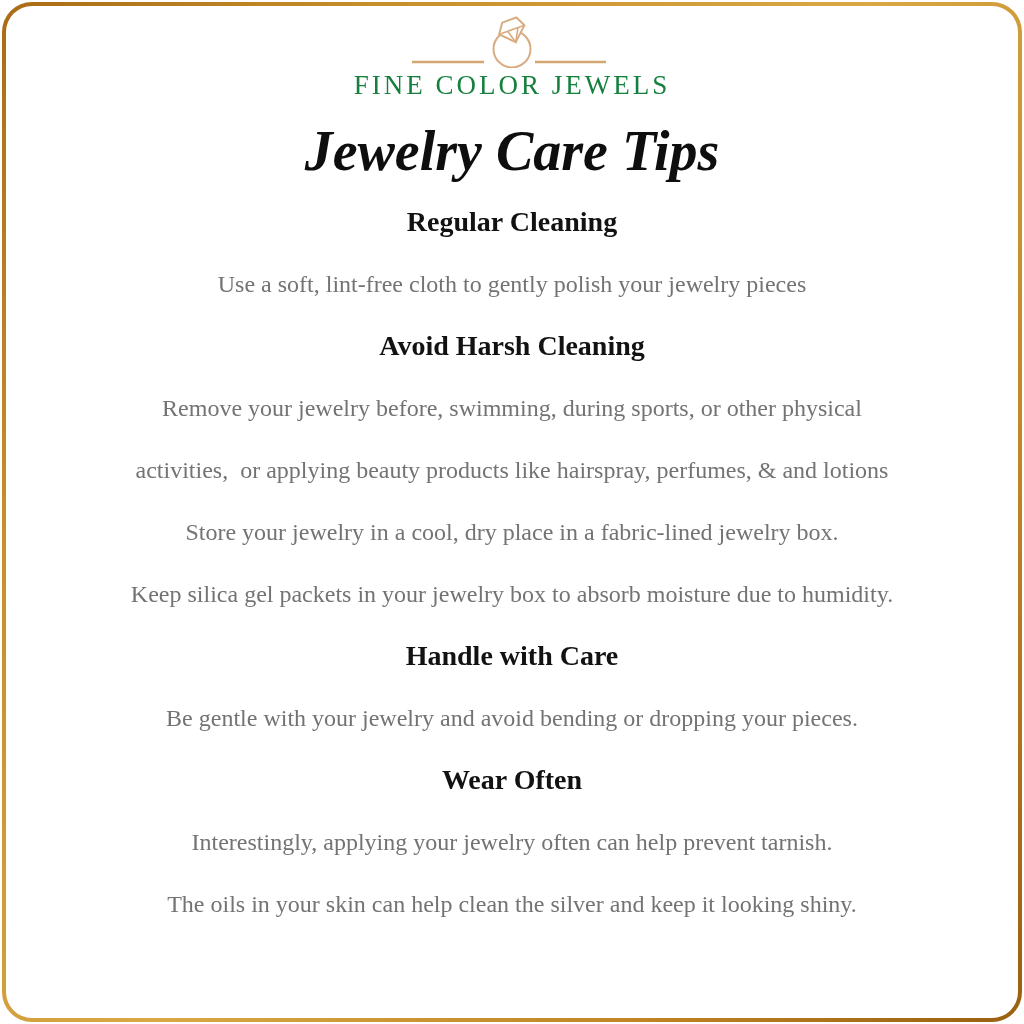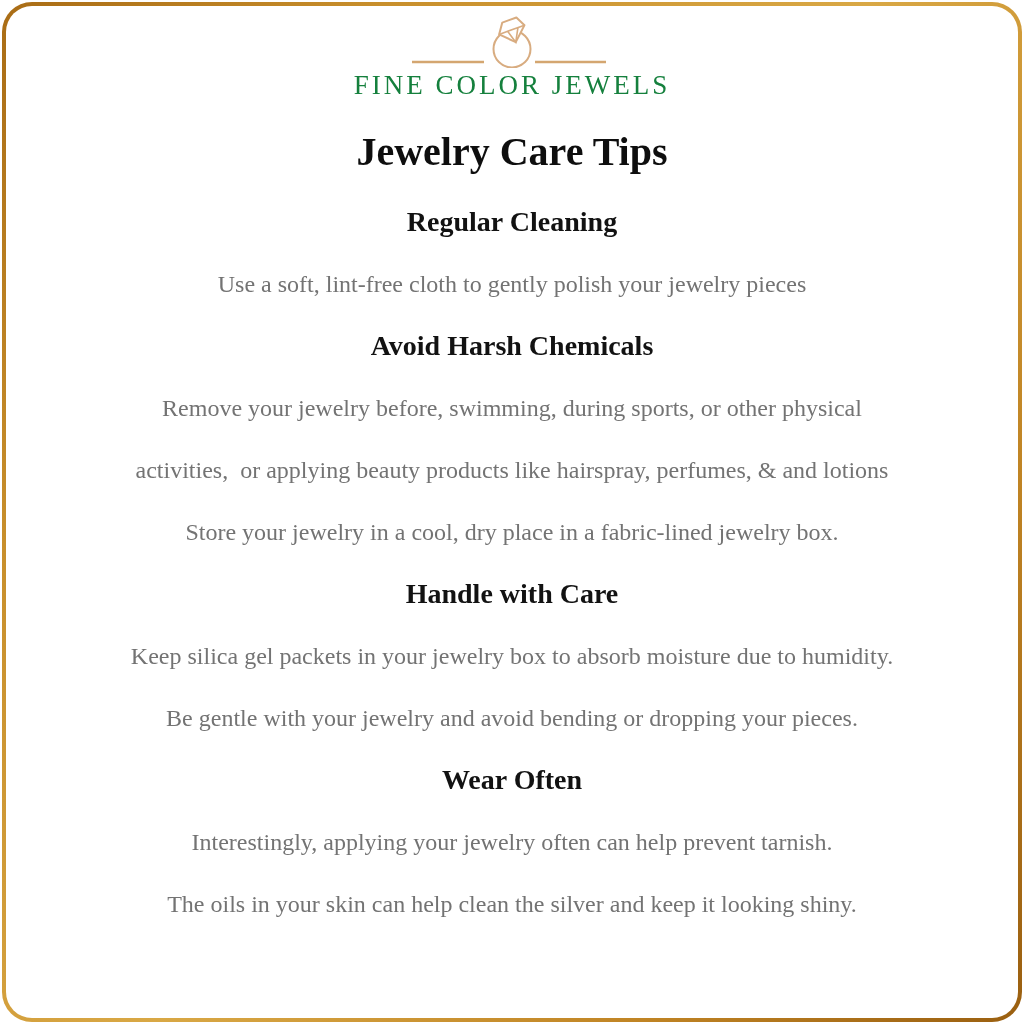--- a/index.html
+++ b/index.html
@@ -55,24 +55,25 @@
     letter-spacing: 3px;
     color: #15803d;
     white-space: pre;
   }
   .page-title {
     margin-top: 14px;
     height: 72px;
     display: flex;
     align-items: center;
     justify-content: center;
-    font-size: 40px;
+    font-size: 56px;
     font-weight: bold;
     color: #0e0e0e;
     white-space: pre;
+    font-style: italic;
   }
   .lines {
     margin-top: 4px;
     display: flex;
     flex-direction: column;
     align-items: center;
     width: 100%;
   }
   .line {
     height: 62px;
@@ -122,28 +123,28 @@
       <div class="brand-name">FINE COLOR JEWELS</div>
     </div>
 
     <div class="page-title">Jewelry Care Tips</div>
 
     <div class="lines">
 
       <div class="line heading">Regular Cleaning</div>
       <div class="line body">Use a soft, lint-free cloth to gently polish your jewelry pieces</div>
 
-      <div class="line heading">Avoid Harsh Chemicals</div>
+      <div class="line heading">Avoid Harsh Cleaning</div>
       <div class="line body">Remove your jewelry before, swimming, during sports, or other physical</div>
       <div class="line body">activities,  or applying beauty products like hairspray, perfumes, &amp; and lotions</div>
 
       <div class="line body">Store your jewelry in a cool, dry place in a fabric-lined jewelry box.</div>
+      <div class="line body">Keep silica gel packets in your jewelry box to absorb moisture due to humidity.</div>
+
       <div class="line heading">Handle with Care</div>
-
-      <div class="line body">Keep silica gel packets in your jewelry box to absorb moisture due to humidity.</div>
       <div class="line body">Be gentle with your jewelry and avoid bending or dropping your pieces.</div>
 
       <div class="line heading">Wear Often</div>
       <div class="line body">Interestingly, applying your jewelry often can help prevent tarnish.</div>
       <div class="line body">The oils in your skin can help clean the silver and keep it looking shiny.</div>
 
     </div>
 
   </div>
 </div>

